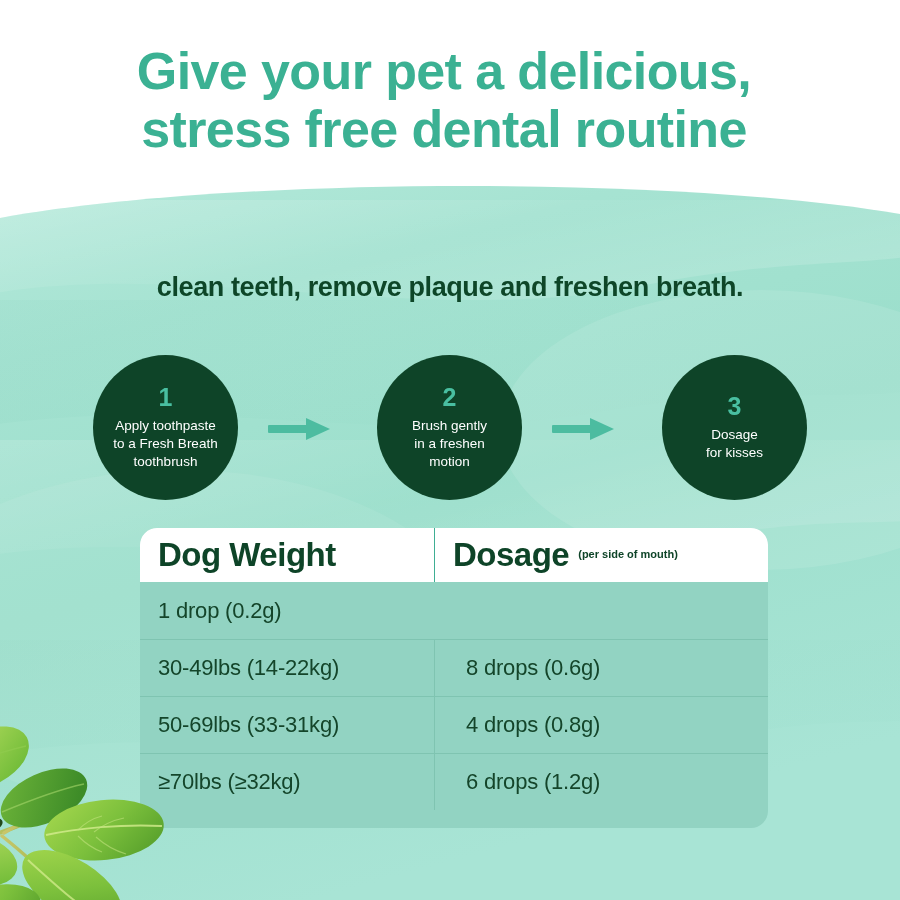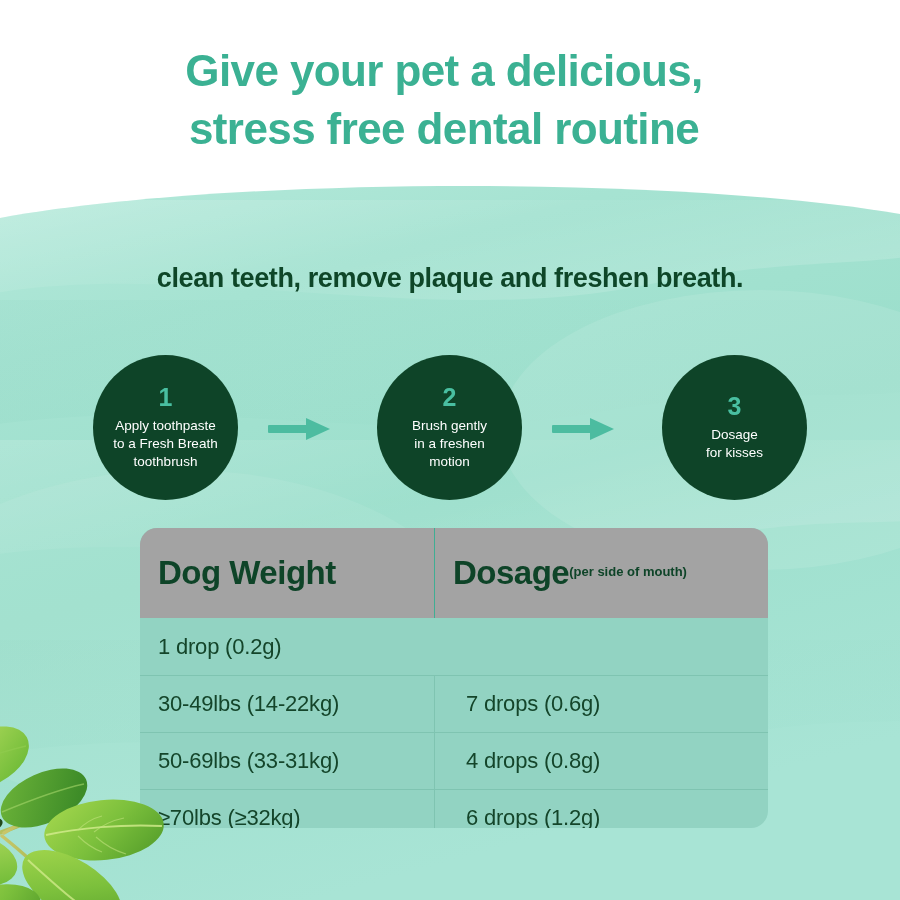--- a/index.html
+++ b/index.html
@@ -15,36 +15,36 @@
   
   .bg-white { position:absolute; left:0; top:0; width:900px; height:900px; background:#ffffff; }
   .bg-mint  { position:absolute; left:0; top:0; width:900px; height:900px; }
   .bg-mint svg { display:block; }
 
   
   .headline {
     position:absolute; left:0; top:42px; width:888px;
     text-align:center;
     font-weight:800;
-    font-size:44px;
+    font-size:52px;
     line-height:58px;
     letter-spacing:-0.6px;
     color:#3BB193;
     white-space:pre-line;
   }
 
   
   .sub-wrap { position:absolute; left:0; top:258px; width:900px; text-align:center; }
   .sub-line1 {
     font-size:27px; line-height:32px; font-weight:400; color:#0E4628;
     letter-spacing:-0.2px;
   }
   .sub-line2 {
     font-size:27px; line-height:34px; font-weight:800; color:#0E4628;
-    letter-spacing:-0.4px; margin-top:3px;
+    letter-spacing:-0.4px; margin-top:12px;
   }
 
   
   .steps { position:absolute; left:0; top:355px; width:900px; height:150px; }
   .step {
     position:absolute; top:0;
     width:145px; height:145px; border-radius:50%;
     background:#0E4428;
     display:flex; flex-direction:column; align-items:center; justify-content:center;
     text-align:center;
@@ -69,30 +69,30 @@
 
   
   .table {
     position:absolute; left:140px; top:528px;
     width:628px; height:300px;
     border-radius:17px;
     overflow:hidden;
     background:#92D3C2;
   }
   .t-head {
-    display:flex; height:90px; background:#a3a3a3;
+    display:flex; height:54px; background:#ffffff;
   }
   .t-head .cell {
     display:flex; align-items:center;
   }
   .th-text {
     font-size:33px; font-weight:800; color:#0E4428; letter-spacing:-0.5px;
   }
   .th-note {
-    font-size:13px; font-weight:700; color:#0E4428; 
+    font-size:11px; font-weight:700; color:#0E4428; margin-left:9px;
     padding-bottom:3px;
   }
   .t-row { display:flex; height:57px; }
   .t-row + .t-row { border-top:1px solid #7FC4B1;gap:13px; }
   .t-head + .t-row { border-top:none; }
   .cell { padding-left:18px; }
   .cell.c1 { width:295px; border-right:1px solid #7FC4B1; }
   .cell.c2 { flex:1; }
   .t-head .cell.c1 { border-right:1px solid #3FAE93; }
   .td-text {
@@ -215,21 +215,21 @@
       <div class="cell c2">
         <span class="td-text">1 drop (0.2g)</span>
       </div>
     </div>
 
     <div class="t-row">
       <div class="cell c1">
         <span class="td-text">30-49lbs (14-22kg)</span>
       </div>
       <div class="cell c2">
-        <span class="td-text">7 drops (0.6g)</span>
+        <span class="td-text">8 drops (0.6g)</span>
       </div>
     </div>
 
     <div class="t-row">
       <div class="cell c1">
         <span class="td-text">50-69lbs (33-31kg)</span>
       </div>
       <div class="cell c2">
         <span class="td-text">4 drops (0.8g)</span>
       </div>

